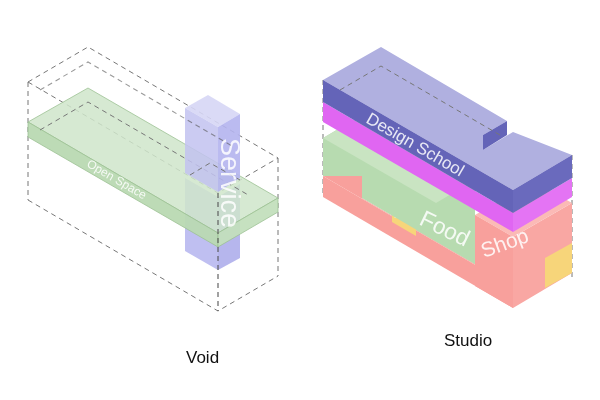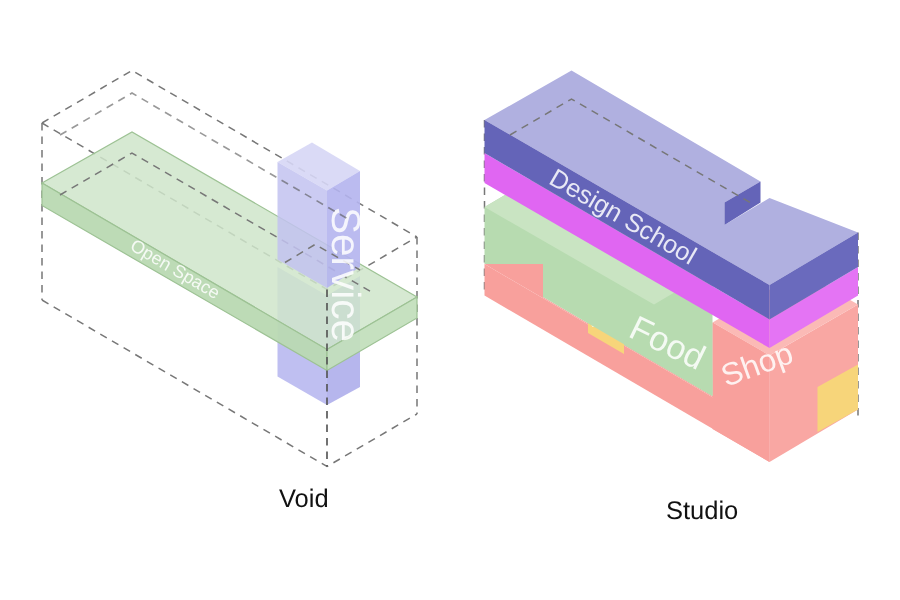--- a/index.html
+++ b/index.html
@@ -90,14 +90,14 @@
       <polygon points="323,80 381,47 507,121 483,135 483,150 513,132 572,155 513,190 323,80" fill="#b0b0e0"></polygon>
       <polygon points="483,135 507,121 507,135 483,150" fill="#6464b8"></polygon>
       <polygon points="323,80 513,190 513,213 323,102" fill="#6464b8"></polygon>
       <polygon points="513,190 572,155 572,178 513,213" fill="#6a6abd"></polygon>
       <polyline class="dash" points="340,90 381,66 500,135" stroke="#7a7acc"></polyline>
       <text class="lbl" font-size="17" transform="translate(365,122) rotate(30)">Design School</text>
     </g>
   </g>
 </svg>
 
-<div class="caption" style="left:186px; top:323px;text-align:right;">Void</div>
+<div class="caption" style="left:186px; top:348px;text-align:right;">Void</div>
 <div class="caption" style="left:444px; top:331px;">Studio</div>
 
 </body></html>

